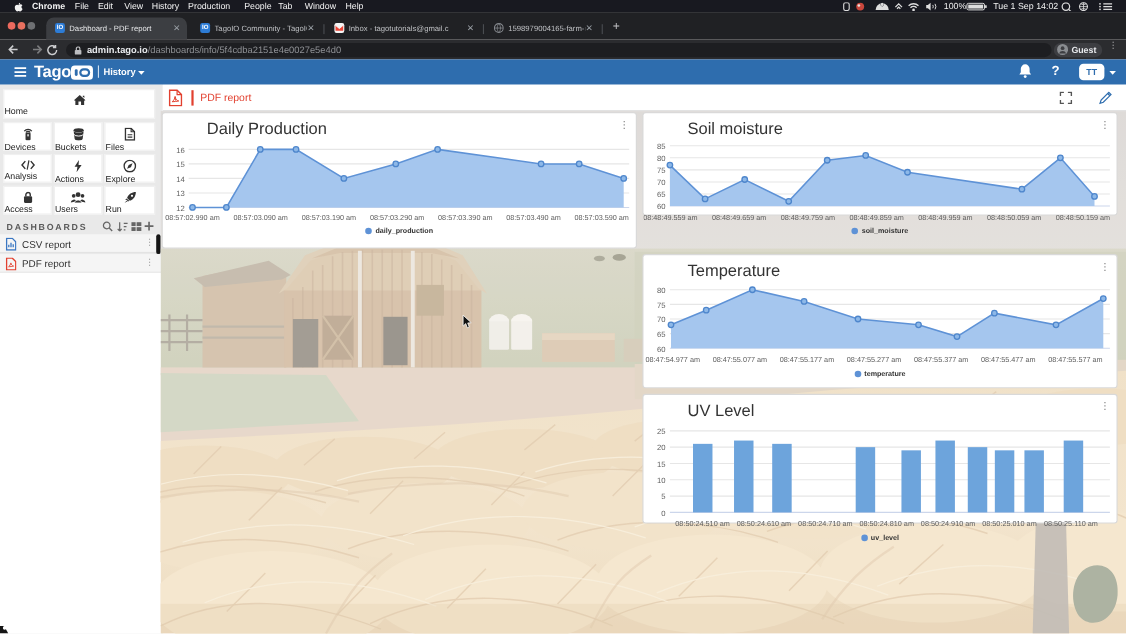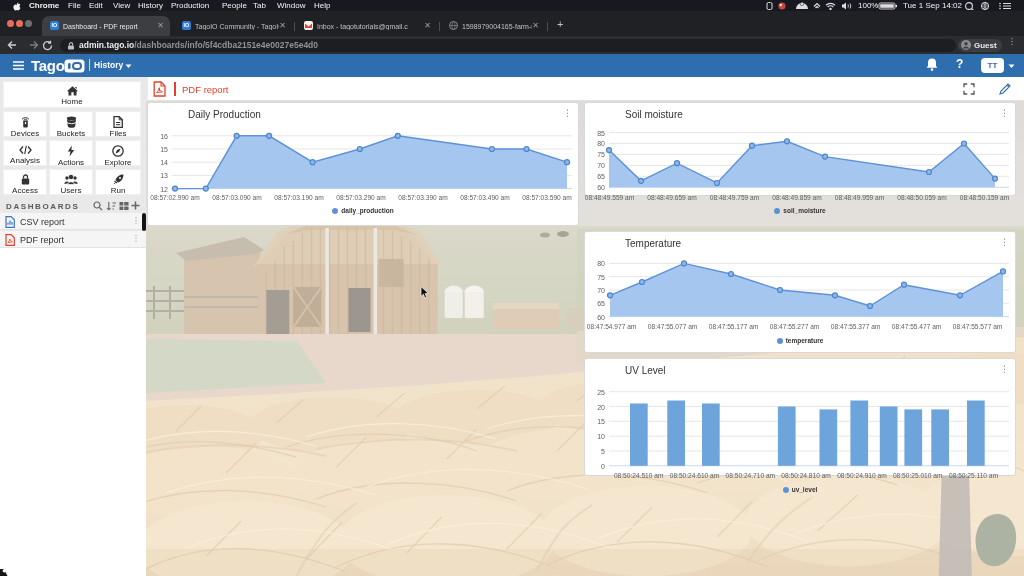--- a/index.html
+++ b/index.html
@@ -18,29 +18,29 @@
 .tsep { position:absolute; top:11px; width:1px; height:9px; background:#4a4d51; }
 
 #addrbar { left:0; top:36px; width:1024px; height:18px; background:#2b2c2f; }
 #urlfield { position:absolute; left:60px; top:2.5px; width:896px; height:13px; background:#1d1e21; border-radius:7px; color:#e8eaed; font-size:8.5px; }
 
 #navbar { left:0; top:54px; width:1024px; height:23px; background:#2e6dae; color:#fff;padding-left:16px; }
 
 #subbar { left:148px; top:77px; width:876px; height:24px; background:#fff; border-bottom:1px solid #e2e2e2; }
 
 #sidebar { left:0; top:77px; width:148px; height:499px; background:#e9e9e9; }
-.scard { position:absolute; background:#fff; text-align:center; color:#222; font-size:8px; border:1px solid #f0f0f0; }
+.scard { position:absolute; background:#fff; text-align:left; color:#222; font-size:8px; border:1px solid #f0f0f0; }
 .scard svg { display:block; margin:4px auto 1px; }
 
 #mainbg { left:146px; top:101px; width:878px; height:475px; }
 .card { position:absolute; background:#fff; box-shadow:0 0 0 1px #d9d9d9; border-radius:2px; }
 .card svg.ch { position:absolute; left:0; top:0; }
 .leg { position:absolute; left:0; width:100%; text-align:center; font-size:6.5px; font-weight:bold; color:#333; }
 .leg i { display:inline-block; width:6px; height:6px; border-radius:50%; background:#5e92d6; margin-right:3px; vertical-align:-1px; }
-.card .ct { position:absolute; left:10px; top:6px; font-size:10px; color:#333;padding-left:30px; }
+.card .ct { position:absolute; left:10px; top:6px; font-size:15px; color:#333;padding-left:30px; }
 .card .dots { position:absolute; right:6px; top:5px; color:#777; font-size:9px; letter-spacing:0; }
 </style>
 </head>
 <body>
 <div class="abs" id="menubar">
   <svg class="it" style="left:13px;top:1.5px" width="8" height="9" viewBox="0 0 8 9">
       <path d="M4 2.6 C5 1.6 6.6 1.6 7.4 2.8 C6.2 3.5 6.2 5.3 7.5 6.1 C7 7.3 6.2 8.4 5.2 8.4 C4.6 8.4 4.4 8.1 3.9 8.1 C3.4 8.1 3.1 8.4 2.6 8.4 C1.6 8.4 0.4 6.6 0.4 4.9 C0.4 3.3 1.5 2.4 2.6 2.4 C3.2 2.4 3.6 2.8 4 2.8 Z M3.9 2.3 C3.8 1.5 4.4 0.6 5.3 0.4 C5.4 1.3 4.7 2.2 3.9 2.3 Z" fill="#f2f2f2"></path>
     </svg>
   <span class="it" style="left:29px;font-weight:bold">Chrome</span>
   <span class="it" style="left:68px">File</span>
@@ -123,21 +123,21 @@
       </g>
     </svg>
   <svg class="abs" style="left:42px;top:3.5px" width="11" height="11" viewBox="0 0 11 11">
       <path d="M9.5 5.5 A4 4 0 1 1 8.3 2.7 M8.5 0.8 L8.5 3.2 L6.1 3.2" stroke="#cdced0" stroke-width="1.3" fill="none"></path>
     </svg>
   <div id="urlfield">
     <svg class="abs" style="left:7px;top:3px" width="8" height="8" viewBox="0 0 8 8">
         <rect x="1" y="3.4" width="6" height="4.2" rx="0.8" fill="#bdbec1"></rect>
         <path d="M2.4 3.4 V2.2 a1.6 1.6 0 0 1 3.2 0 V3.4" stroke="#bdbec1" stroke-width="1.1" fill="none"></path>
       </svg>
-    <span class="abs" style="left:19px;top:1.5px;font-weight:bold">admin.tago.io<span style="color:#909296;font-weight:bold">/dashboards/info/5f4cdba2151e4e0027e5e4d0</span></span>
+    <span class="abs" style="left:19px;top:1.5px;font-weight:bold">admin.tago.io<span style="color:#909296;font-weight:normal">/dashboards/info/5f4cdba2151e4e0027e5e4d0</span></span>
   </div>
   <div class="abs" style="left:958px;top:2.5px;width:44px;height:13px;background:#3d3e42;border-radius:7px">
     <svg class="abs" style="left:3px;top:1.5px" width="10" height="10" viewBox="0 0 10 10">
         <circle cx="5" cy="5" r="5" fill="#8a8d91"></circle>
         <circle cx="5" cy="3.8" r="1.7" fill="#3d3e42"></circle>
         <path d="M1.7 8.6 a3.6 3.6 0 0 1 6.6 0" fill="#3d3e42"></path>
       </svg>
     <span class="abs" style="left:16px;top:2px;color:#e8eaed;font-size:8px;font-weight:bold">Guest</span>
   </div>
   <div class="abs" style="left:1008px;top:1px;color:#c6c7c9;font-size:8px;letter-spacing:0">⋮</div>

